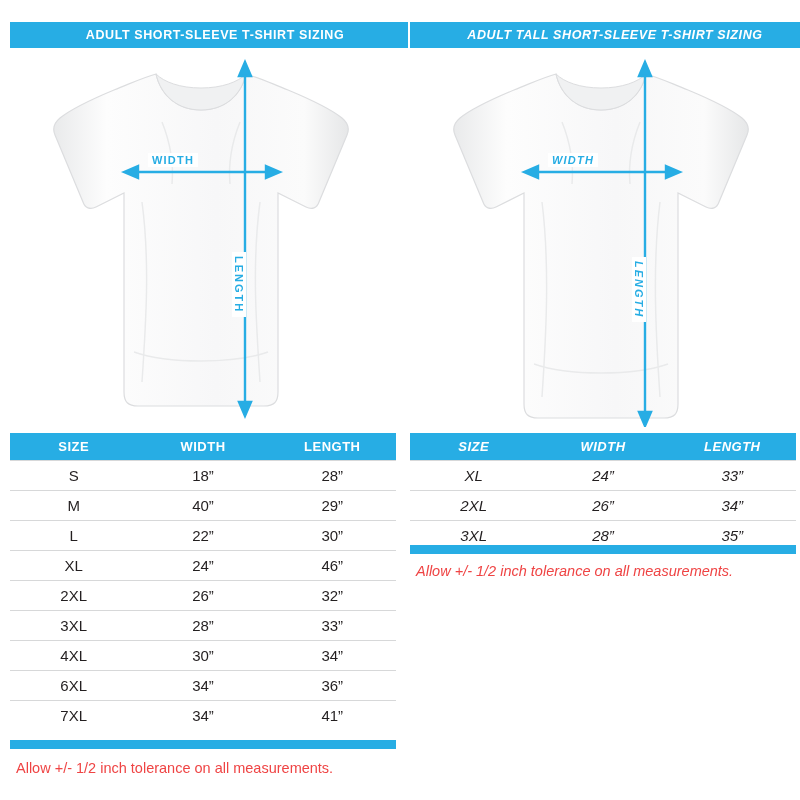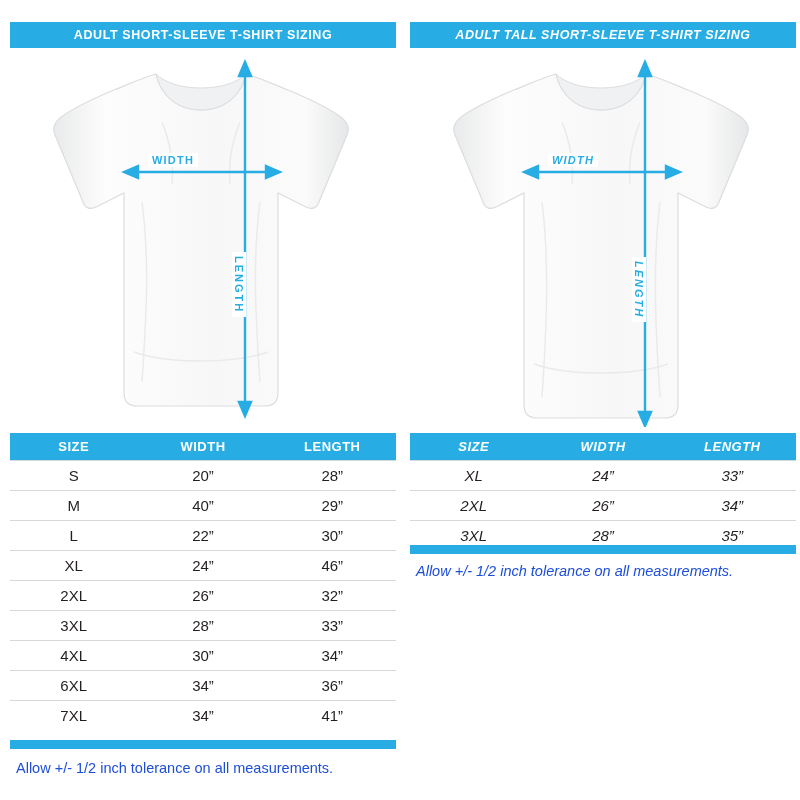--- a/index.html
+++ b/index.html
@@ -37,20 +37,21 @@
     height: 26px;
     background: #27ade4;
     color: #ffffff;
     font-size: 12.5px;
     font-weight: bold;
     letter-spacing: 0.6px;
     display: flex;
     align-items: center;
     justify-content: center;
     text-align: center;
+    padding-left: 12px;
   }
 
   
   .shirt-area {
     position: absolute;
     left: 0;
     width: 386px;
   }
   .shirt-area.left  { top: 52px; height: 375px; }
   .shirt-area.right { top: 52px; height: 375px; }
@@ -113,21 +114,21 @@
     left: 0;
     width: 386px;
     height: 9px;
     background: #27ade4;
   }
   .tolerance {
     position: absolute;
     left: 6px;
     width: 380px;
     font-size: 14.5px;
-    color: #1d4ed8;
+    color: #ef4444;
   }
 </style>
 </head>
 <body>
 
 <div class="page">
 
   <div class="panel panel-left">
 
     <div class="header">ADULT SHORT-SLEEVE T-SHIRT SIZING</div>
@@ -182,21 +183,21 @@
 
     <table class="size-table" style="top:433px;">
       <tbody>
         <tr class="hdr-row">
           <td class="c1">SIZE</td>
           <td class="c2">WIDTH</td>
           <td class="c3">LENGTH</td>
         </tr>
         <tr>
             <td class="c1">S</td>
-            <td class="c2">20”</td>
+            <td class="c2">18”</td>
             <td class="c3">28”</td>
           </tr>
         <tr>
             <td class="c1">M</td>
             <td class="c2">40”</td>
             <td class="c3">29”</td>
           </tr>
         <tr>
             <td class="c1">L</td>
             <td class="c2">22”</td>

